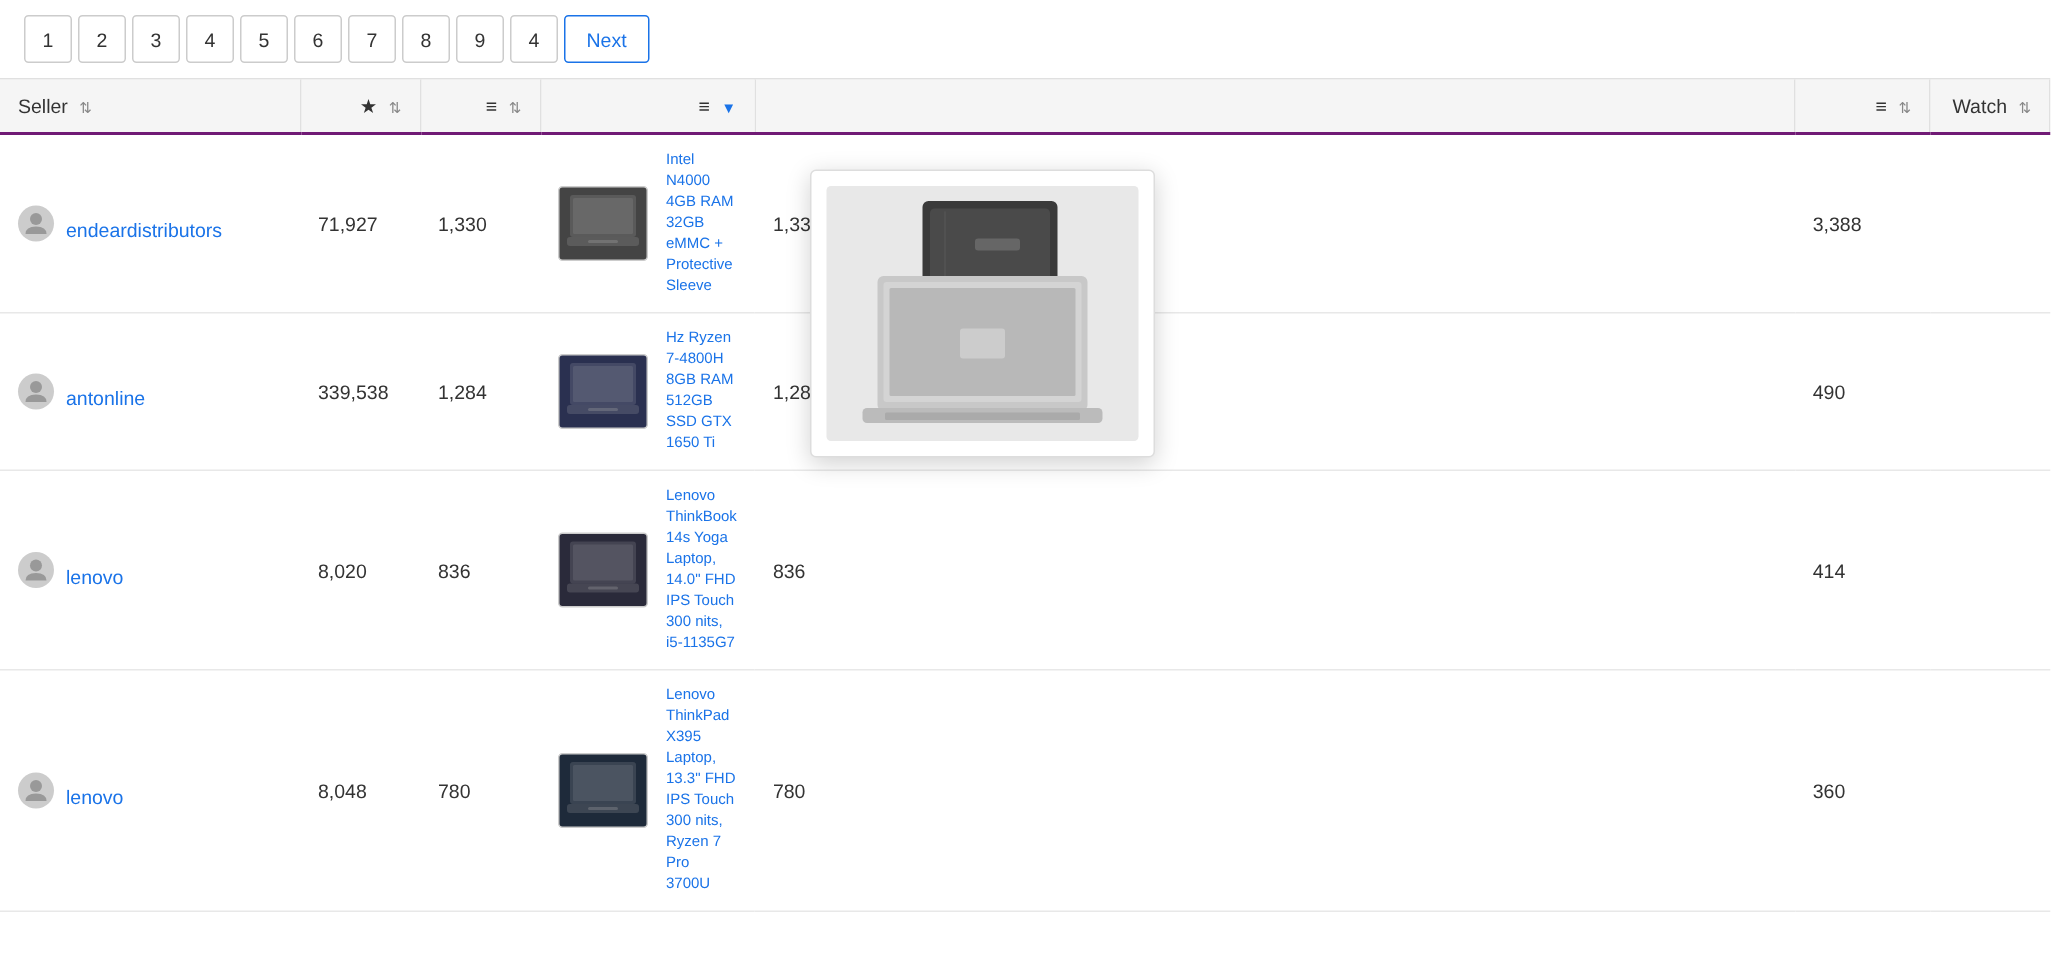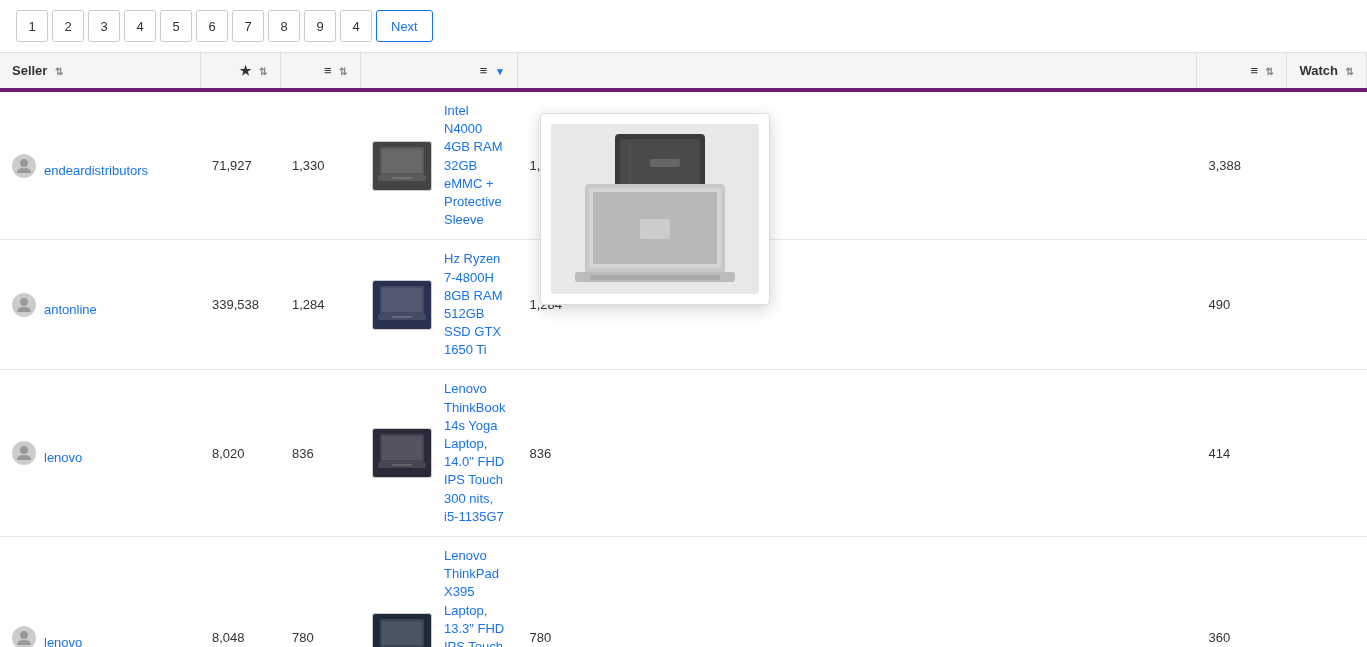--- a/index.html
+++ b/index.html
@@ -42,25 +42,25 @@
       width: 100%;
       overflow: visible;
       position: relative;
     }
     table {
       width: 100%;
       border-collapse: collapse;
     }
     thead th {
       background: #f5f5f5;
-      border-bottom: 4px solid #701a75;
+      border-bottom: 2px solid #701a75;
       border-right: 1px solid #e0e0e0;
       padding: 10px 12px;
       text-align: left;
-      font-weight: 700;
+      font-weight: 400;
       font-size: 13px;
       white-space: nowrap;
       position: relative;
     }
     thead th .sort-icon {
       display: inline-block;
       margin-left: 4px;
       font-size: 10px;
       color: #888;
     }
@@ -106,21 +106,21 @@
       border: 1px solid #ccc;
       border-radius: 3px;
       display: flex;
       align-items: center;
       justify-content: center;
       flex-shrink: 0;
       overflow: hidden;
       position: relative;
     }
     .product-title {
-      font-size: 13px;
+      font-size: 10px;
       line-height: 1.4;
     }
 
     
     .tooltip-popup {
       position: absolute;
       left: 540px;
       top: 60px;
       width: 230px;
       background: #fff;

